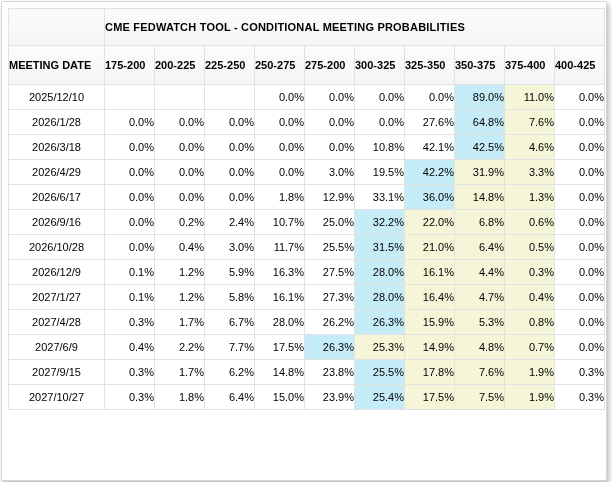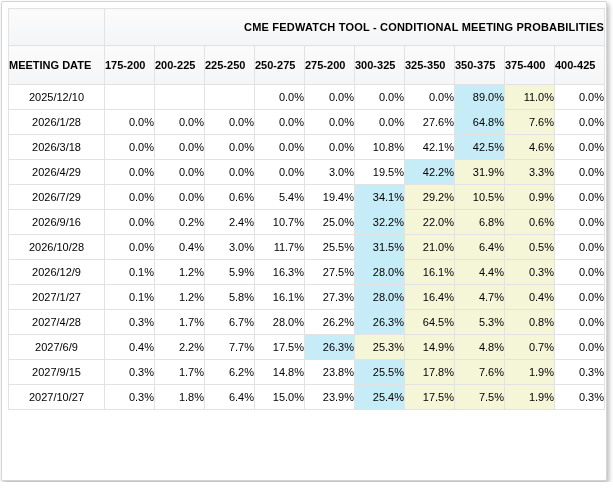--- a/index.html
+++ b/index.html
@@ -31,21 +31,21 @@
     white-space: nowrap;
     overflow: hidden;
     padding: 0;
   }
   table.fw thead th {
     background: linear-gradient(#fbfbfc, #f4f5f6);
     font-weight: bold;
   }
   tr.title-row th { height: 36px; }
   th.title-cell {
-    text-align: right;
+    text-align: left;
     font-size: 11px;
     letter-spacing: 0.2px;
   }
   tr.label-row th { height: 38px; text-align: left; }
   th.date-head { text-align: center; }
   tbody td { height: 24px; background: #fff; }
   td.date {
     text-align: center;
     padding-right: 7px;
     font-size: 11.5px;
@@ -141,30 +141,30 @@
           <td class="val">0.0%</td>
           <td class="val">0.0%</td>
           <td class="val">3.0%</td>
           <td class="val">19.5%</td>
           <td class="val hl-blue">42.2%</td>
           <td class="val hl-yellow">31.9%</td>
           <td class="val hl-yellow">3.3%</td>
           <td class="val">0.0%</td>
         </tr>
         <tr>
-          <td class="date">2026/7/29</td>
-          <td class="val">0.0%</td>
-          <td class="val">0.0%</td>
-          <td class="val">0.6%</td>
-          <td class="val">5.4%</td>
-          <td class="val">19.4%</td>
-          <td class="val hl-blue">34.1%</td>
-          <td class="val hl-yellow">29.2%</td>
-          <td class="val hl-yellow">10.5%</td>
-          <td class="val hl-yellow">0.9%</td>
+          <td class="date">2026/6/17</td>
+          <td class="val">0.0%</td>
+          <td class="val">0.0%</td>
+          <td class="val">0.0%</td>
+          <td class="val">1.8%</td>
+          <td class="val">12.9%</td>
+          <td class="val">33.1%</td>
+          <td class="val hl-blue">36.0%</td>
+          <td class="val hl-yellow">14.8%</td>
+          <td class="val hl-yellow">1.3%</td>
           <td class="val">0.0%</td>
         </tr>
         <tr>
           <td class="date">2026/9/16</td>
           <td class="val">0.0%</td>
           <td class="val">0.2%</td>
           <td class="val">2.4%</td>
           <td class="val">10.7%</td>
           <td class="val">25.0%</td>
           <td class="val hl-blue">32.2%</td>
@@ -213,21 +213,21 @@
           <td class="val">0.0%</td>
         </tr>
         <tr>
           <td class="date">2027/4/28</td>
           <td class="val">0.3%</td>
           <td class="val">1.7%</td>
           <td class="val">6.7%</td>
           <td class="val">28.0%</td>
           <td class="val">26.2%</td>
           <td class="val hl-blue">26.3%</td>
-          <td class="val hl-yellow">64.5%</td>
+          <td class="val hl-yellow">15.9%</td>
           <td class="val hl-yellow">5.3%</td>
           <td class="val hl-yellow">0.8%</td>
           <td class="val">0.0%</td>
         </tr>
         <tr>
           <td class="date">2027/6/9</td>
           <td class="val">0.4%</td>
           <td class="val">2.2%</td>
           <td class="val">7.7%</td>
           <td class="val">17.5%</td>

